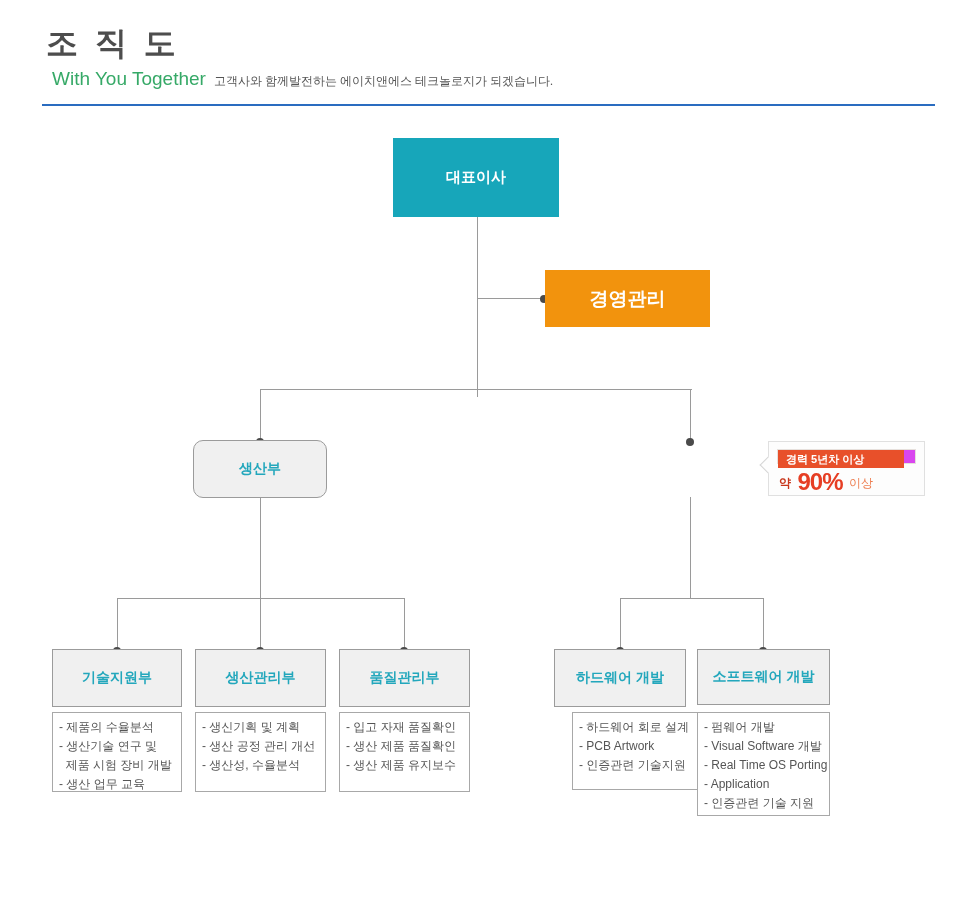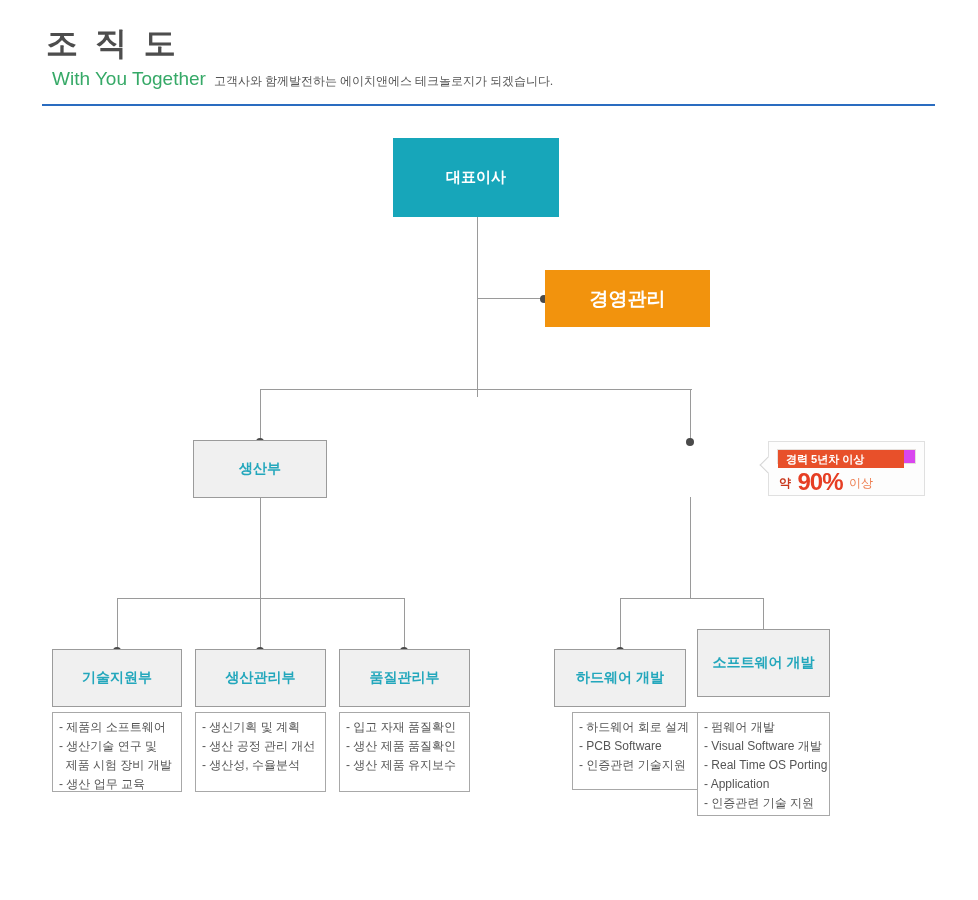--- a/index.html
+++ b/index.html
@@ -124,21 +124,21 @@
   <div class="dot" style="left:759px;top:647px;"></div>
 
   <div class="node filled-teal" style="left:393px;top:138px;width:166px;height:79px;">
     <span>대표이사</span>
   </div>
 
   <div class="node filled-orange" style="left:545px;top:270px;width:165px;height:57px;">
     <span>경영관리</span>
   </div>
 
-  <div class="node gray" style="left:193px;top:440px;width:134px;height:58px;">
+  <div class="node gray" style="left:193px;top:440px;width:134px;height:58px;border-radius:10px;">
     <span>생산부</span>
   </div>
 
   <div class="callout">
     <div class="pointer"></div>
     <div class="badge-track">
       <div class="badge-fill" style="width: 92%;">경력 5년차 이상</div>
     </div>
     <div class="badge-stat">
       <span class="prefix">약</span>
@@ -152,43 +152,43 @@
   </div>
   <div class="node gray" style="left:195px;top:649px;width:131px;height:58px;">
     <span>생산관리부</span>
   </div>
   <div class="node gray" style="left:339px;top:649px;width:131px;height:58px;">
     <span>품질관리부</span>
   </div>
   <div class="node gray" style="left:554px;top:649px;width:132px;height:58px;">
     <span>하드웨어 개발</span>
   </div>
-  <div class="node gray" style="left:697px;top:629px;width:133px;height:68px;">
+  <div class="node gray" style="left:697px;top:649px;width:133px;height:56px;">
     <span>소프트웨어 개발</span>
   </div>
 
   <div class="list-box" style="left:52px;top:712px;width:130px;height:80px;">
-      <div class="list-line">- 제품의 소프트웨어</div>
+      <div class="list-line">- 제품의 수율분석</div>
       <div class="list-line">- 생산기술 연구 및</div>
       <div class="list-line">  제품 시험 장비 개발</div>
       <div class="list-line">- 생산 업무 교육</div>
     </div>
   <div class="list-box" style="left:195px;top:712px;width:131px;height:80px;">
       <div class="list-line">- 생신기획 및 계획</div>
       <div class="list-line">- 생산 공정 관리 개선</div>
       <div class="list-line">- 생산성, 수율분석</div>
     </div>
   <div class="list-box" style="left:339px;top:712px;width:131px;height:80px;">
       <div class="list-line">- 입고 자재 품질확인</div>
       <div class="list-line">- 생산 제품 품질확인</div>
       <div class="list-line">- 생산 제품 유지보수</div>
     </div>
   <div class="list-box" style="left:572px;top:712px;width:132px;height:78px;">
       <div class="list-line">- 하드웨어 회로 설계</div>
-      <div class="list-line">- PCB Software</div>
+      <div class="list-line">- PCB Artwork</div>
       <div class="list-line">- 인증관련 기술지원</div>
     </div>
   <div class="list-box" style="left:697px;top:712px;width:133px;height:104px;">
       <div class="list-line">- 펌웨어 개발</div>
       <div class="list-line">- Visual Software 개발</div>
       <div class="list-line">- Real Time OS Porting</div>
       <div class="list-line">- Application</div>
       <div class="list-line">- 인증관련 기술 지원</div>
     </div>
 

